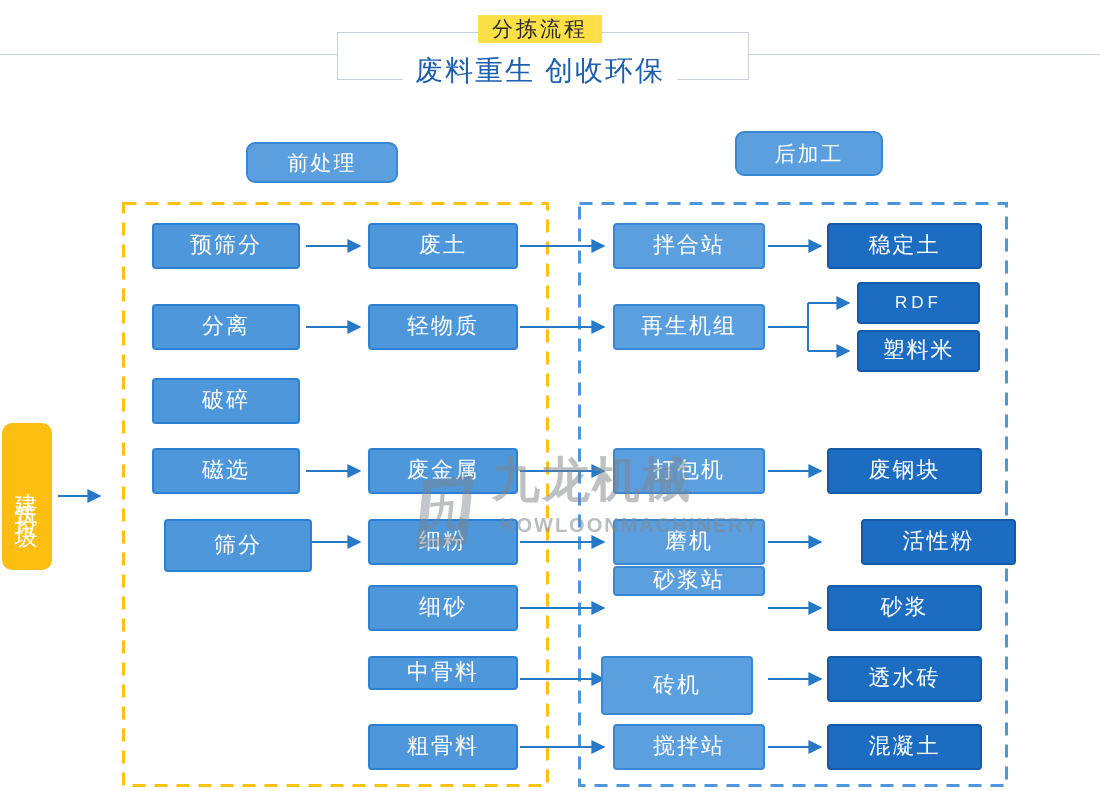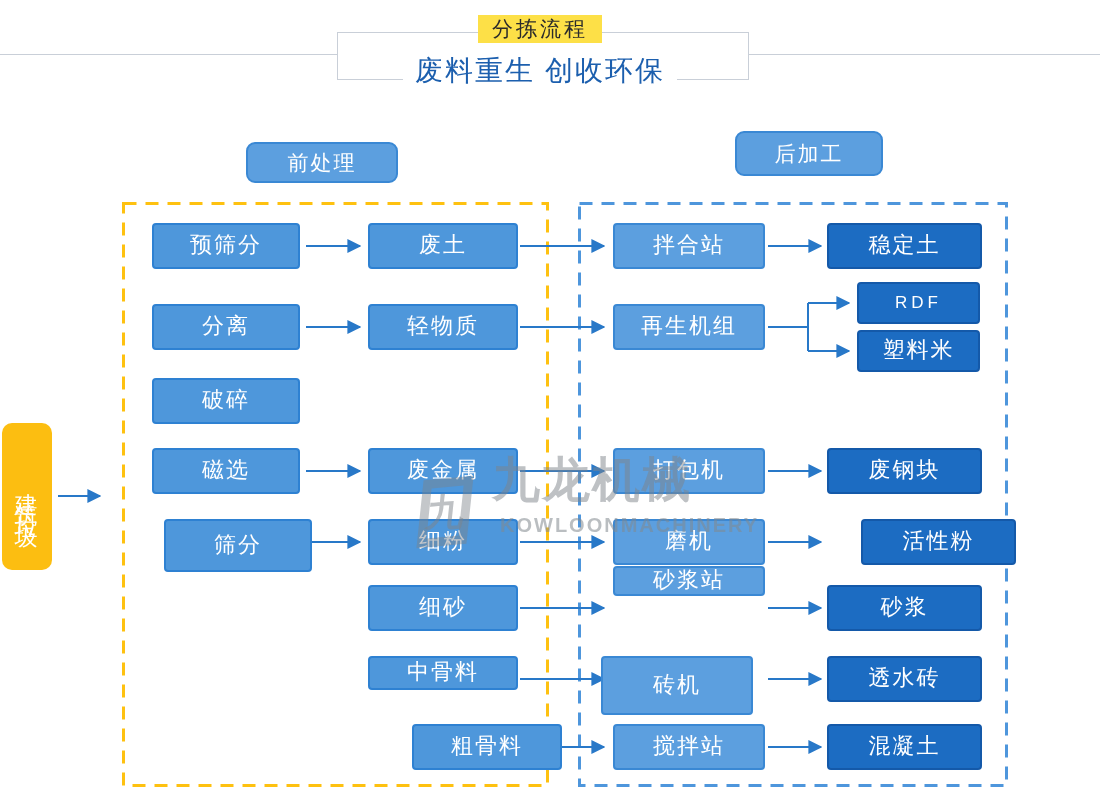--- a/index.html
+++ b/index.html
@@ -103,21 +103,21 @@
     <div class="node blue" style="left: 368px; top: 223px; width: 150px; height: 46px;">废土</div>
     <div class="node blue" style="left: 152px; top: 304px; width: 148px; height: 46px;">分离</div>
     <div class="node blue" style="left: 368px; top: 304px; width: 150px; height: 46px;">轻物质</div>
     <div class="node blue" style="left: 152px; top: 378px; width: 148px; height: 46px;">破碎</div>
     <div class="node blue" style="left: 152px; top: 448px; width: 148px; height: 46px;">磁选</div>
     <div class="node blue" style="left: 368px; top: 448px; width: 150px; height: 46px;">废金属</div>
     <div class="node blue" style="left: 164px; top: 519px; width: 148px; height: 53px;">筛分</div>
     <div class="node blue" style="left: 368px; top: 519px; width: 150px; height: 46px;">细粉</div>
     <div class="node blue" style="left: 368px; top: 585px; width: 150px; height: 46px;">细砂</div>
     <div class="node blue" style="left: 368px; top: 656px; width: 150px; height: 34px;">中骨料</div>
-    <div class="node blue" style="left: 368px; top: 724px; width: 150px; height: 46px; margin-left: 44px;">粗骨料</div>
+    <div class="node blue" style="left: 368px; top: 724px; width: 150px; height: 46px;">粗骨料</div>
     <div class="node light" style="left: 613px; top: 223px; width: 152px; height: 46px;">拌合站</div>
     <div class="node dark" style="left: 827px; top: 223px; width: 155px; height: 46px;">稳定土</div>
     <div class="node light" style="left: 613px; top: 304px; width: 152px; height: 46px;">再生机组</div>
     <div class="node dark latin" style="left: 857px; top: 282px; width: 123px; height: 42px;">RDF</div>
     <div class="node dark" style="left: 857px; top: 330px; width: 123px; height: 42px;">塑料米</div>
     <div class="node light" style="left: 613px; top: 448px; width: 152px; height: 46px;">打包机</div>
     <div class="node dark" style="left: 827px; top: 448px; width: 155px; height: 46px;">废钢块</div>
     <div class="node light" style="left: 613px; top: 519px; width: 152px; height: 46px;">磨机</div>
     <div class="node dark" style="left: 861px; top: 519px; width: 155px; height: 46px;">活性粉</div>
     <div class="node light" style="left: 613px; top: 566px; width: 152px; height: 30px;">砂浆站</div>

